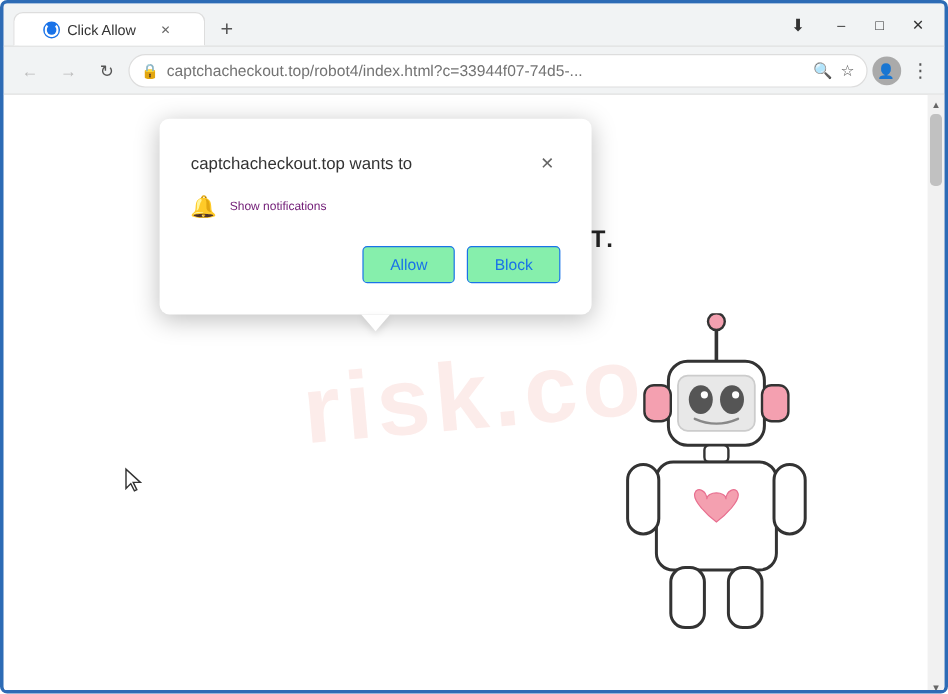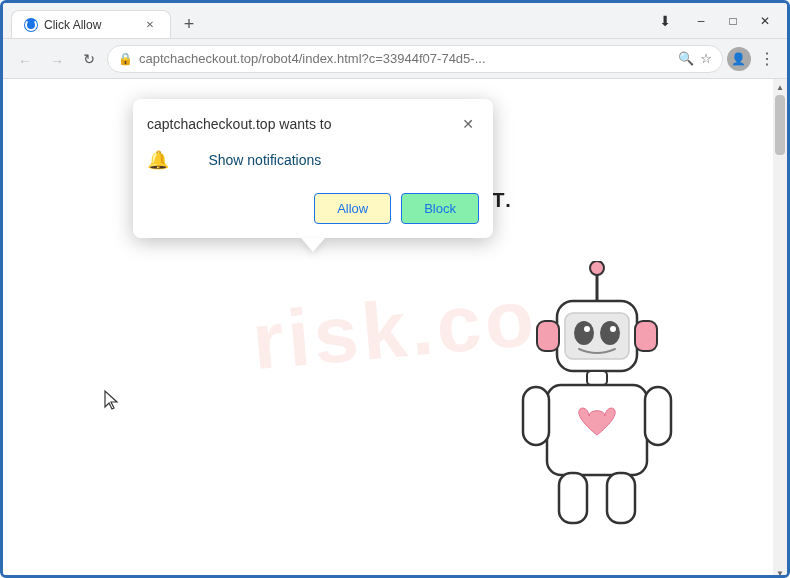--- a/index.html
+++ b/index.html
@@ -28,21 +28,21 @@
       align-items: flex-end;
       flex: 1;
       height: 100%;
       padding-top: 6px;
     }
     .tab {
       display: flex;
       align-items: center;
       background: #fff;
       border-radius: 8px 8px 0 0;
-      padding: 0 12px;
+      padding: 0 24px;
       height: 28px;
       min-width: 160px;
       max-width: 220px;
       font-size: 12px;
       color: #333;
       gap: 6px;
       border: 1px solid #ddd;
       border-bottom: none;
       position: relative;
     }
@@ -298,21 +298,21 @@
     
     .notification-popup {
       position: absolute;
       top: 20px;
       left: 130px;
       width: 360px;
       background: #fff;
       border-radius: 8px;
       box-shadow: 0 4px 20px rgba(0,0,0,0.25);
       z-index: 100;
-      padding: 0;
+      padding: 12px;
     }
     .popup-header {
       display: flex;
       align-items: center;
       justify-content: space-between;
       padding: 14px 14px 8px 14px;
     }
     .popup-title {
       font-size: 14px;
       color: #333;
@@ -333,35 +333,34 @@
       display: flex;
       align-items: center;
       gap: 10px;
       padding: 6px 14px 14px 14px;
     }
     .bell-icon {
       font-size: 18px;
       color: #333;
     }
     .popup-notification-text {
-      font-size: 14px;
-      color: #0c4a6e;
-      margin-left: 29px;
+      font-size: 10px;
+      color: #701a75;
     }
     .popup-actions {
       display: flex;
       align-items: center;
       justify-content: flex-end;
       gap: 10px;
       padding: 8px 14px 14px 14px;
     }
     .btn-allow {
       padding: 7px 22px;
       border: 1px solid #1a73e8;
-      background: #fef9c3;
+      background: #86efac;
       color: #1a73e8;
       border-radius: 4px;
       font-size: 13px;
       font-weight: 500;
       cursor: pointer;
     }
     .btn-block {
       padding: 7px 22px;
       border: 1px solid #1a73e8;
       background: #86efac;

